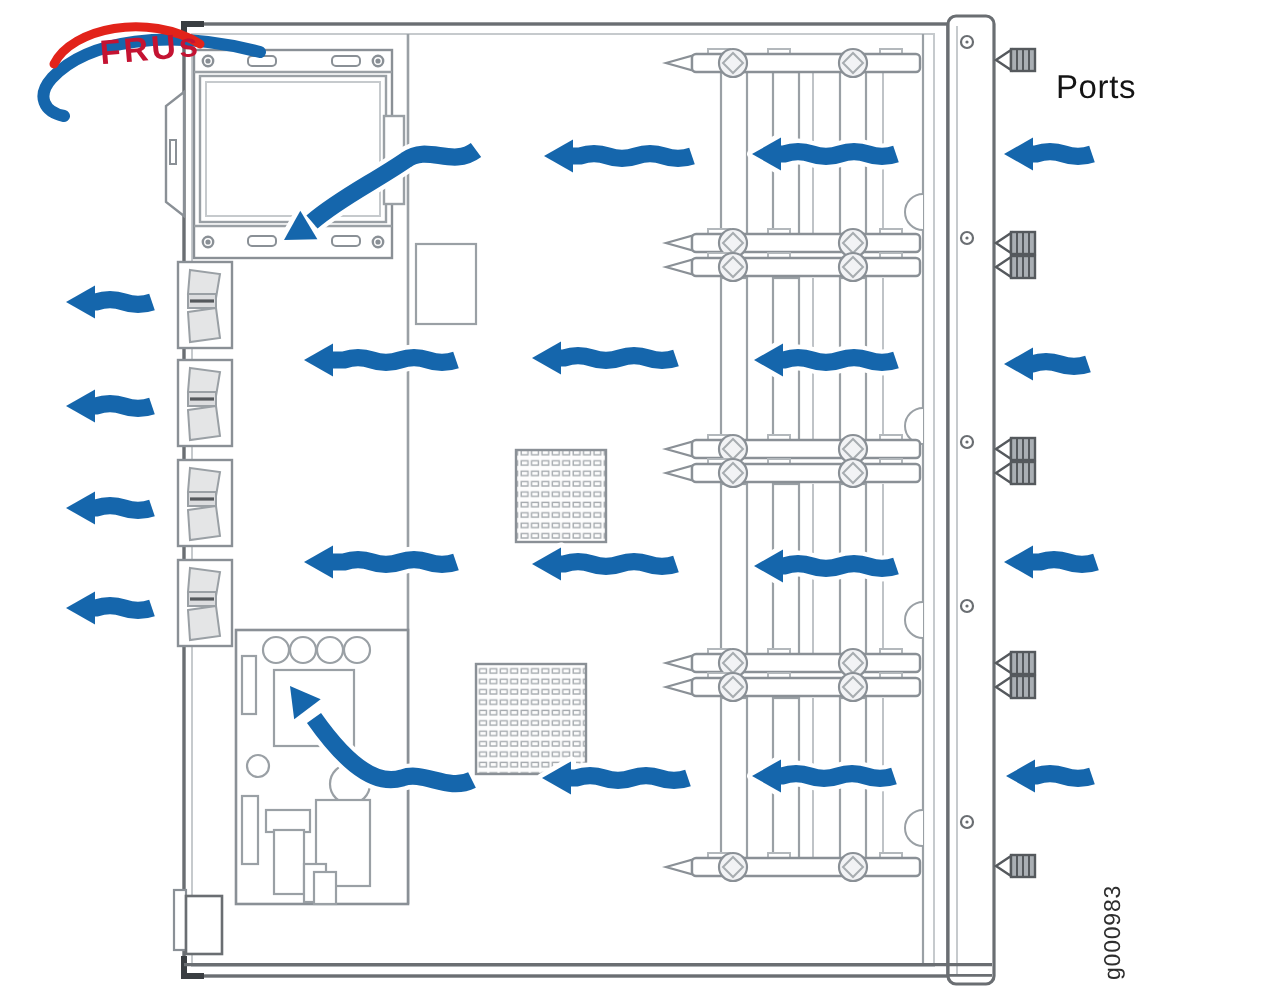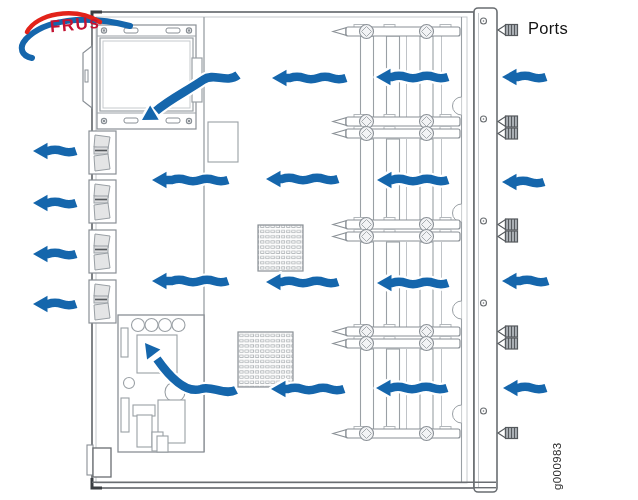--- a/index.html
+++ b/index.html
@@ -1,20 +1,20 @@
 <!DOCTYPE html>
 <html><head>
 <meta charset="utf-8">
 <style>
   :root{ --blue:#1566ac; }
   html,body{margin:0;padding:0;background:#fff;}
   .stage{position:relative;width:638px;height:500px;background:#fff;overflow:hidden;
          font-family:"Liberation Sans", sans-serif;}
   .stage svg{position:absolute;left:0;top:0;}
-  .ports{position:absolute;left:528px;top:19px;font-size:16.5px;color:#141414;letter-spacing:.3px;}
+  .ports{position:absolute;left:528px;top:35px;font-size:16.5px;color:#141414;letter-spacing:.3px;}
   .figure-id{position:absolute;left:551px;top:490px;transform:rotate(-90deg);transform-origin:0 0;
              font-size:11.5px;color:#2e2e2e;letter-spacing:.4px;white-space:nowrap;}
   .logo{position:absolute;left:14px;top:6px;width:175px;height:62px;}
   .logo svg{position:absolute;left:0;top:0;}
   .logo-frus{position:absolute;left:36px;top:9px;font-size:17px;font-weight:600;color:#c41332;
              letter-spacing:1.5px;transform:rotate(-5deg);}
   .logo-dynamic{position:absolute;left:30px;top:24px;font-size:20px;font-weight:bold;font-style:italic;
              color:#1f63ad;letter-spacing:.4px;}
   
   .ac{fill:none;stroke:#fff;stroke-width:13;stroke-linecap:butt;}

